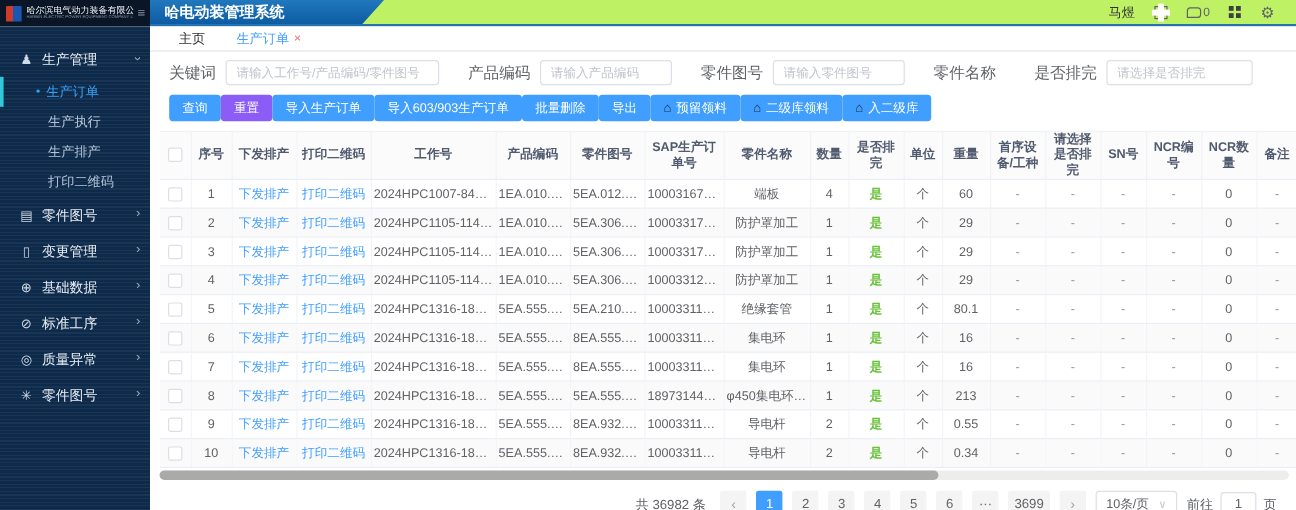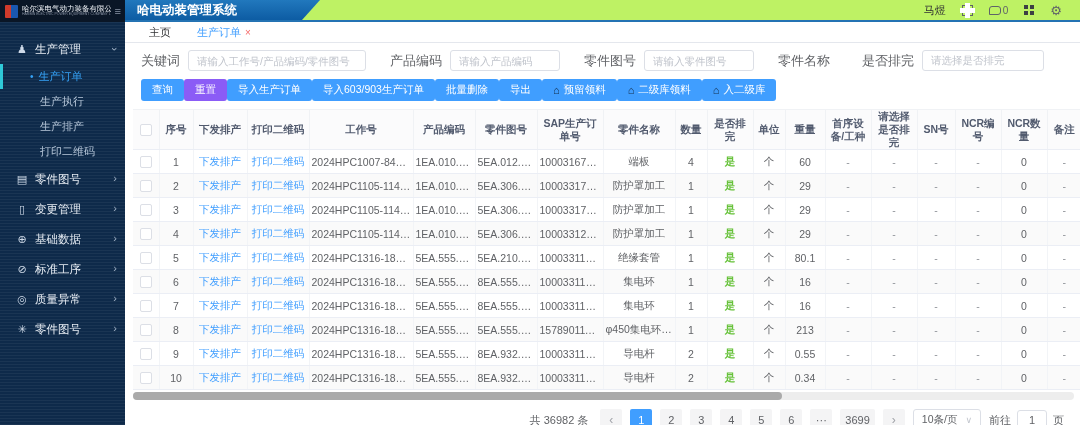--- a/index.html
+++ b/index.html
@@ -494,21 +494,21 @@
               <td><span class="cell-dim">-</span></td>
             </tr>
             <tr>
               <td><span class="cb"></span></td>
               <td><span>8</span></td>
               <td><span class="cell-link">下发排产</span></td>
               <td><span class="cell-link">打印二维码</span></td>
               <td><span>2024HPC1316-1833-2</span></td>
               <td><span>5EA.555.0312</span></td>
               <td><span>5EA.555.0312</span></td>
-              <td><span>15789011135</span></td>
+              <td><span>18973144400</span></td>
               <td><span>φ450集电环装配</span></td>
               <td><span>1</span></td>
               <td><span class="cell-green">是</span></td>
               <td><span>个</span></td>
               <td><span>213</span></td>
               <td><span class="cell-dim">-</span></td>
               <td><span class="cell-dim">-</span></td>
               <td><span class="cell-dim">-</span></td>
               <td><span class="cell-dim">-</span></td>
               <td><span>0</span></td>

